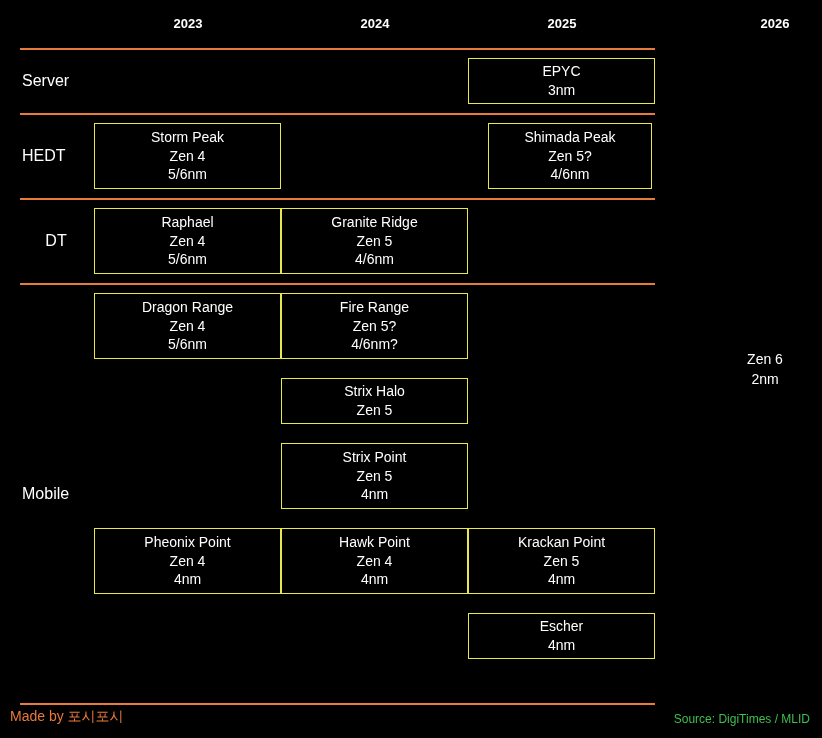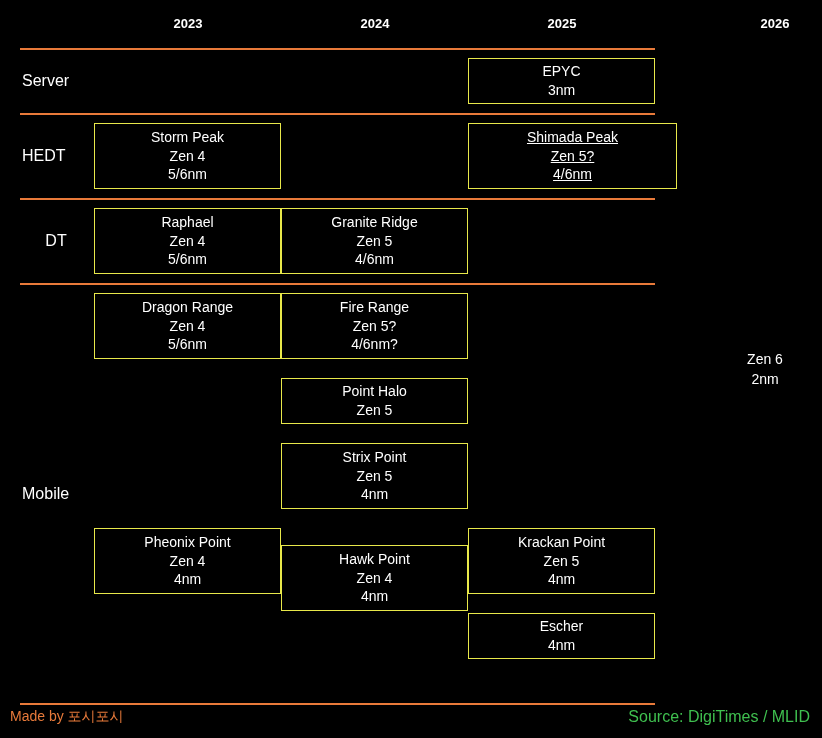--- a/index.html
+++ b/index.html
@@ -77,21 +77,21 @@
     left: 10px;
     bottom: 12px;
     color: #e87a3a;
     font-size: 14px;
   }
   .footer-right {
     position: absolute;
     right: 12px;
     bottom: 12px;
     color: #3fbf4f;
-    font-size: 16px;
+    font-size: 12px;
   }
 </style>
 </head>
 <body>
 
 <div class="wrap">
 
   <div class="years">
     <div class="year" style="left:158px;">2023</div>
     <div class="year" style="left:345px;">2024</div>
@@ -113,21 +113,21 @@
   <div class="box" style="left:468px; top:58px; width:187px; height:46px;">
     <span class="line">EPYC</span>
     <span class="line">3nm</span>
   </div>
 
   <div class="box" style="left:94px; top:123px; width:187px; height:66px;">
     <span class="line">Storm Peak</span>
     <span class="line">Zen 4</span>
     <span class="line">5/6nm</span>
   </div>
-  <div class="box" style="left:468px; top:123px; width:209px; height:66px;text-decoration:underline;">
+  <div class="box" style="left:488px; top:123px; width:164px; height:66px;">
     <span class="line">Shimada Peak</span>
     <span class="line">Zen 5?</span>
     <span class="line">4/6nm</span>
   </div>
 
   <div class="box" style="left:94px; top:208px; width:187px; height:66px;">
     <span class="line">Raphael</span>
     <span class="line">Zen 4</span>
     <span class="line">5/6nm</span>
   </div>
@@ -142,36 +142,36 @@
     <span class="line">Zen 4</span>
     <span class="line">5/6nm</span>
   </div>
   <div class="box" style="left:281px; top:293px; width:187px; height:66px;">
     <span class="line">Fire Range</span>
     <span class="line">Zen 5?</span>
     <span class="line">4/6nm?</span>
   </div>
 
   <div class="box" style="left:281px; top:378px; width:187px; height:46px;">
-    <span class="line">Point Halo</span>
+    <span class="line">Strix Halo</span>
     <span class="line">Zen 5</span>
   </div>
 
   <div class="box" style="left:281px; top:443px; width:187px; height:66px;">
     <span class="line">Strix Point</span>
     <span class="line">Zen 5</span>
     <span class="line">4nm</span>
   </div>
 
   <div class="box" style="left:94px; top:528px; width:187px; height:66px;">
     <span class="line">Pheonix Point</span>
     <span class="line">Zen 4</span>
     <span class="line">4nm</span>
   </div>
-  <div class="box" style="left:281px; top:545px; width:187px; height:66px;">
+  <div class="box" style="left:281px; top:528px; width:187px; height:66px;">
     <span class="line">Hawk Point</span>
     <span class="line">Zen 4</span>
     <span class="line">4nm</span>
   </div>
   <div class="box" style="left:468px; top:528px; width:187px; height:66px;">
     <span class="line">Krackan Point</span>
     <span class="line">Zen 5</span>
     <span class="line">4nm</span>
   </div>
 

